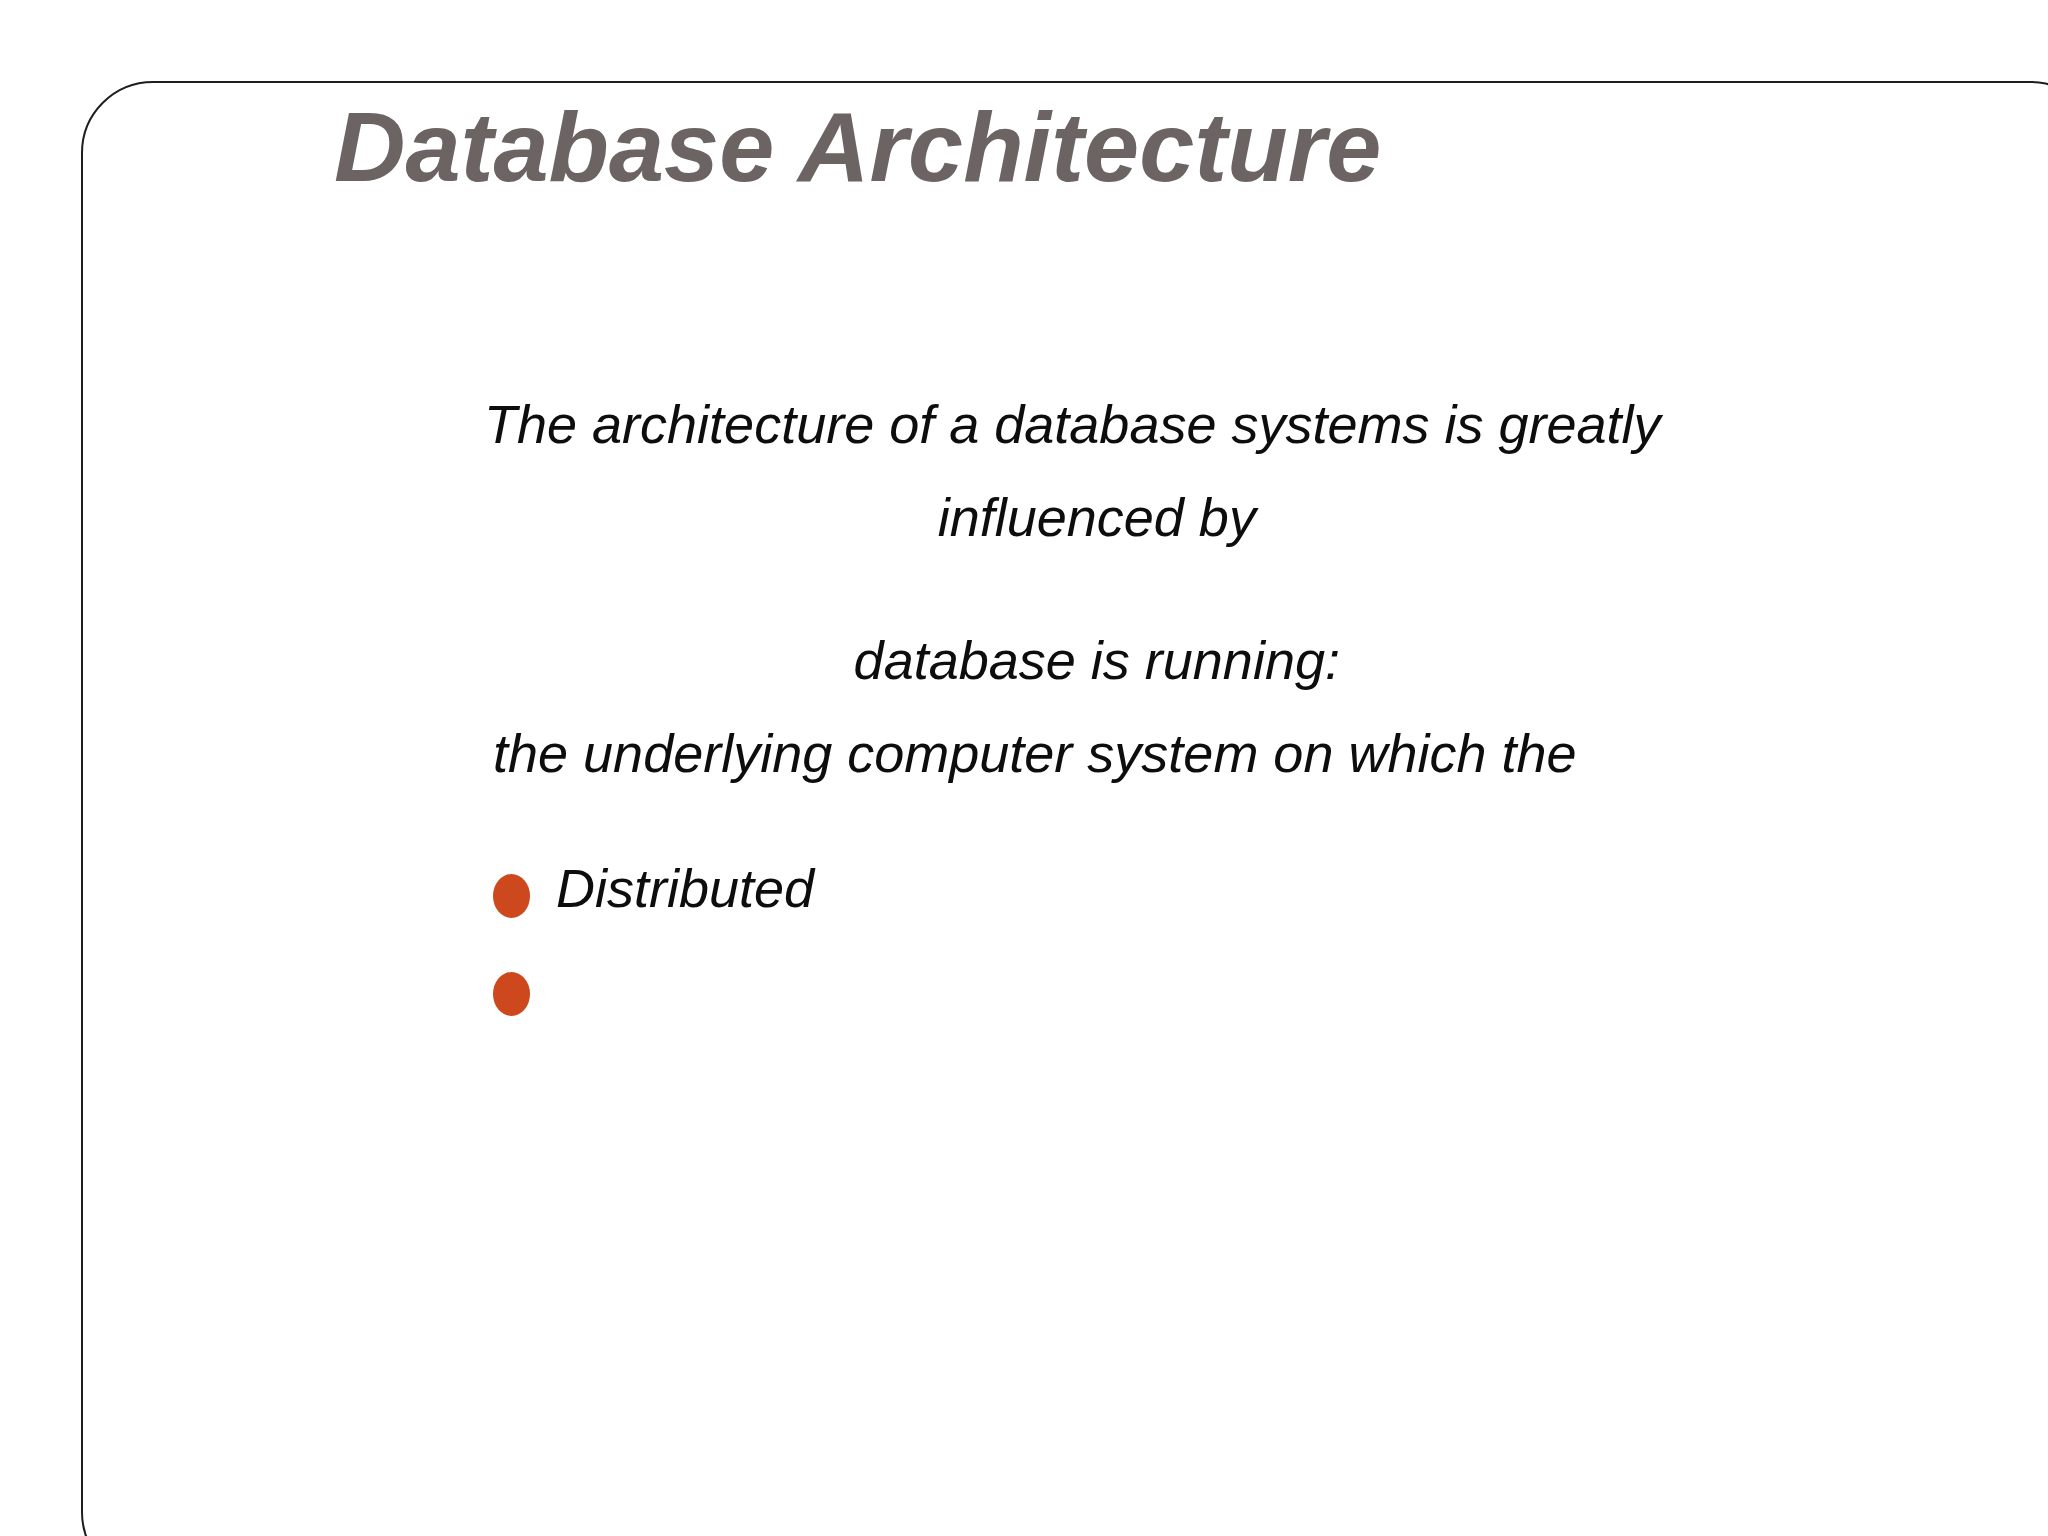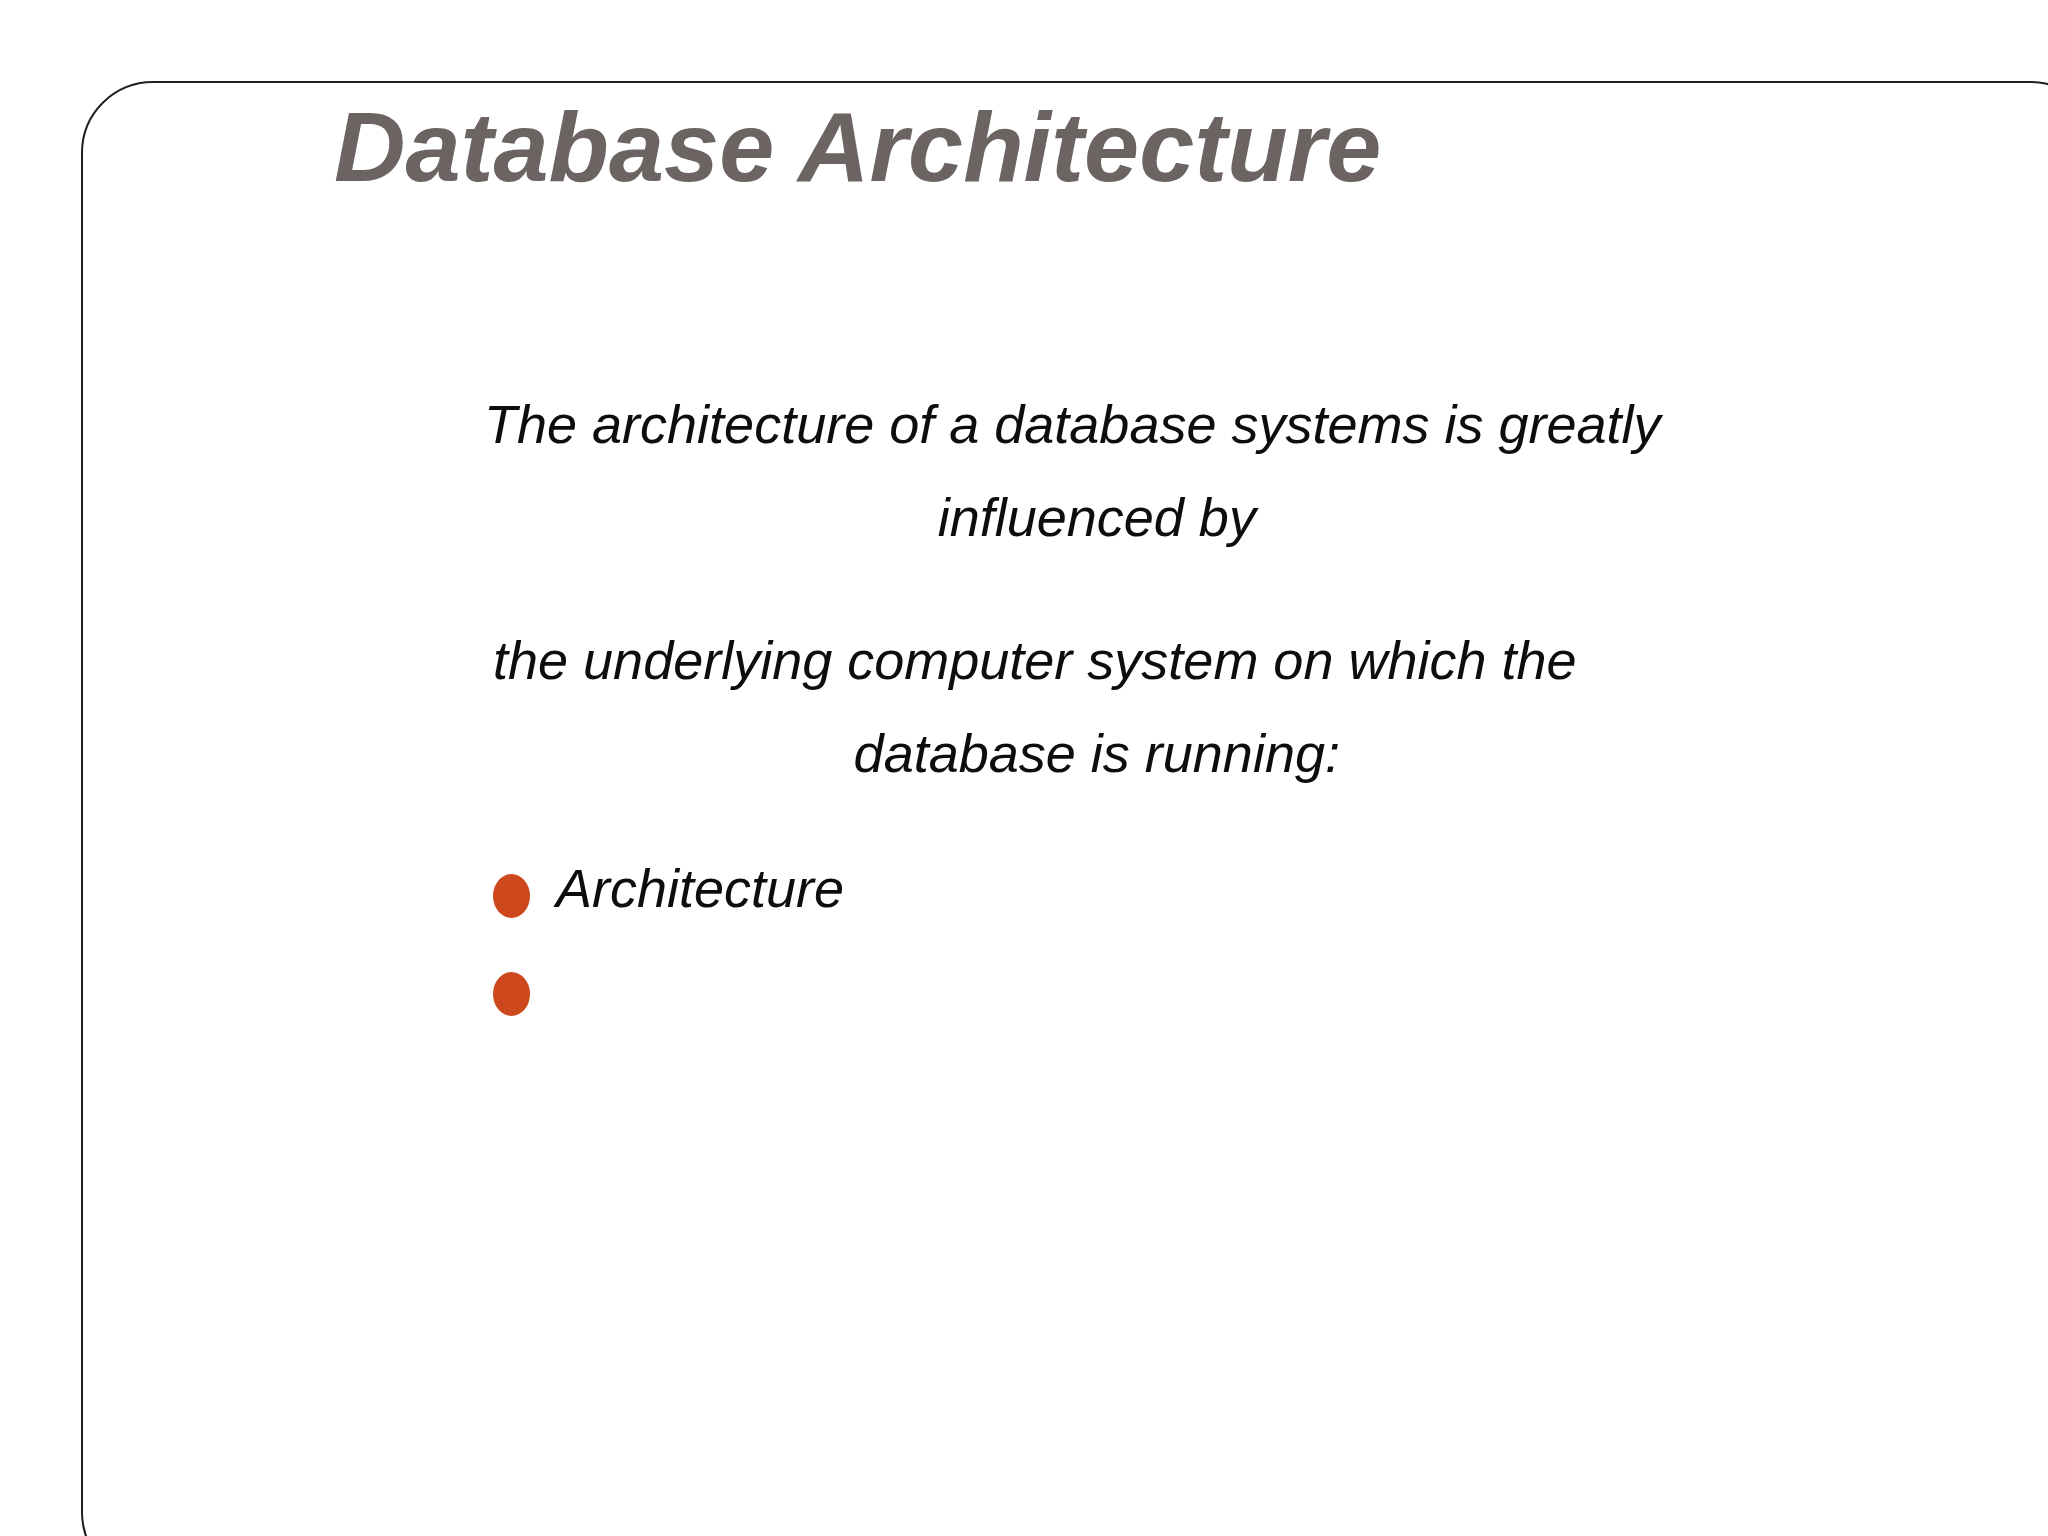--- a/index.html
+++ b/index.html
@@ -85,28 +85,28 @@
   <h1 class="title">Database Architecture</h1>
 
   <div class="body-block">
 
     <div class="para1">
       <div class="line">The architecture of a database systems is greatly</div>
       <div class="line indent-wrap">influenced by</div>
     </div>
 
     <div class="para2">
+      <div class="line indent-wrap">database is running:</div>
       <div class="line indent-space">the underlying computer system on which the</div>
-      <div class="line indent-wrap">database is running:</div>
     </div>
 
     <ul class="bullets">
       <li>
         <span class="dot"></span>
-        <span>Architecture</span>
+        <span>Distributed</span>
       </li>
       <li>
         <span class="dot"></span>
       </li>
     </ul>
 
   </div>
 </div>
 
 </body></html>

